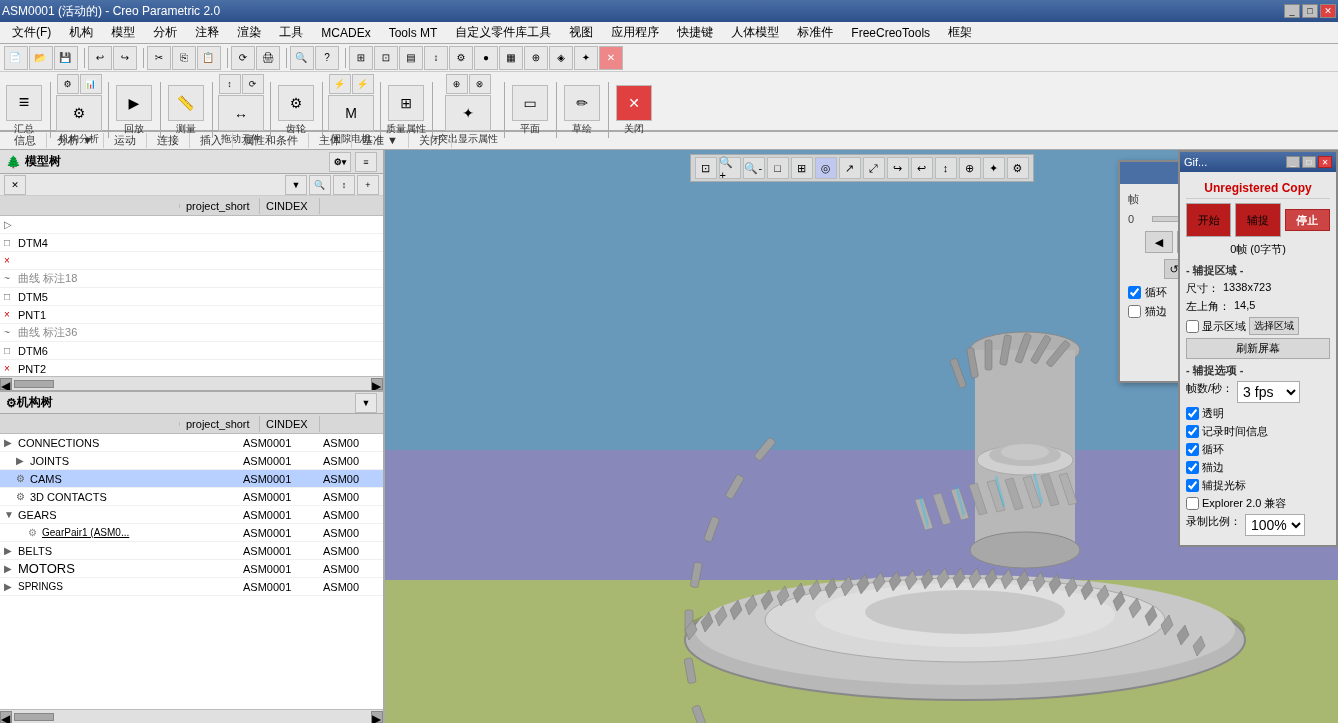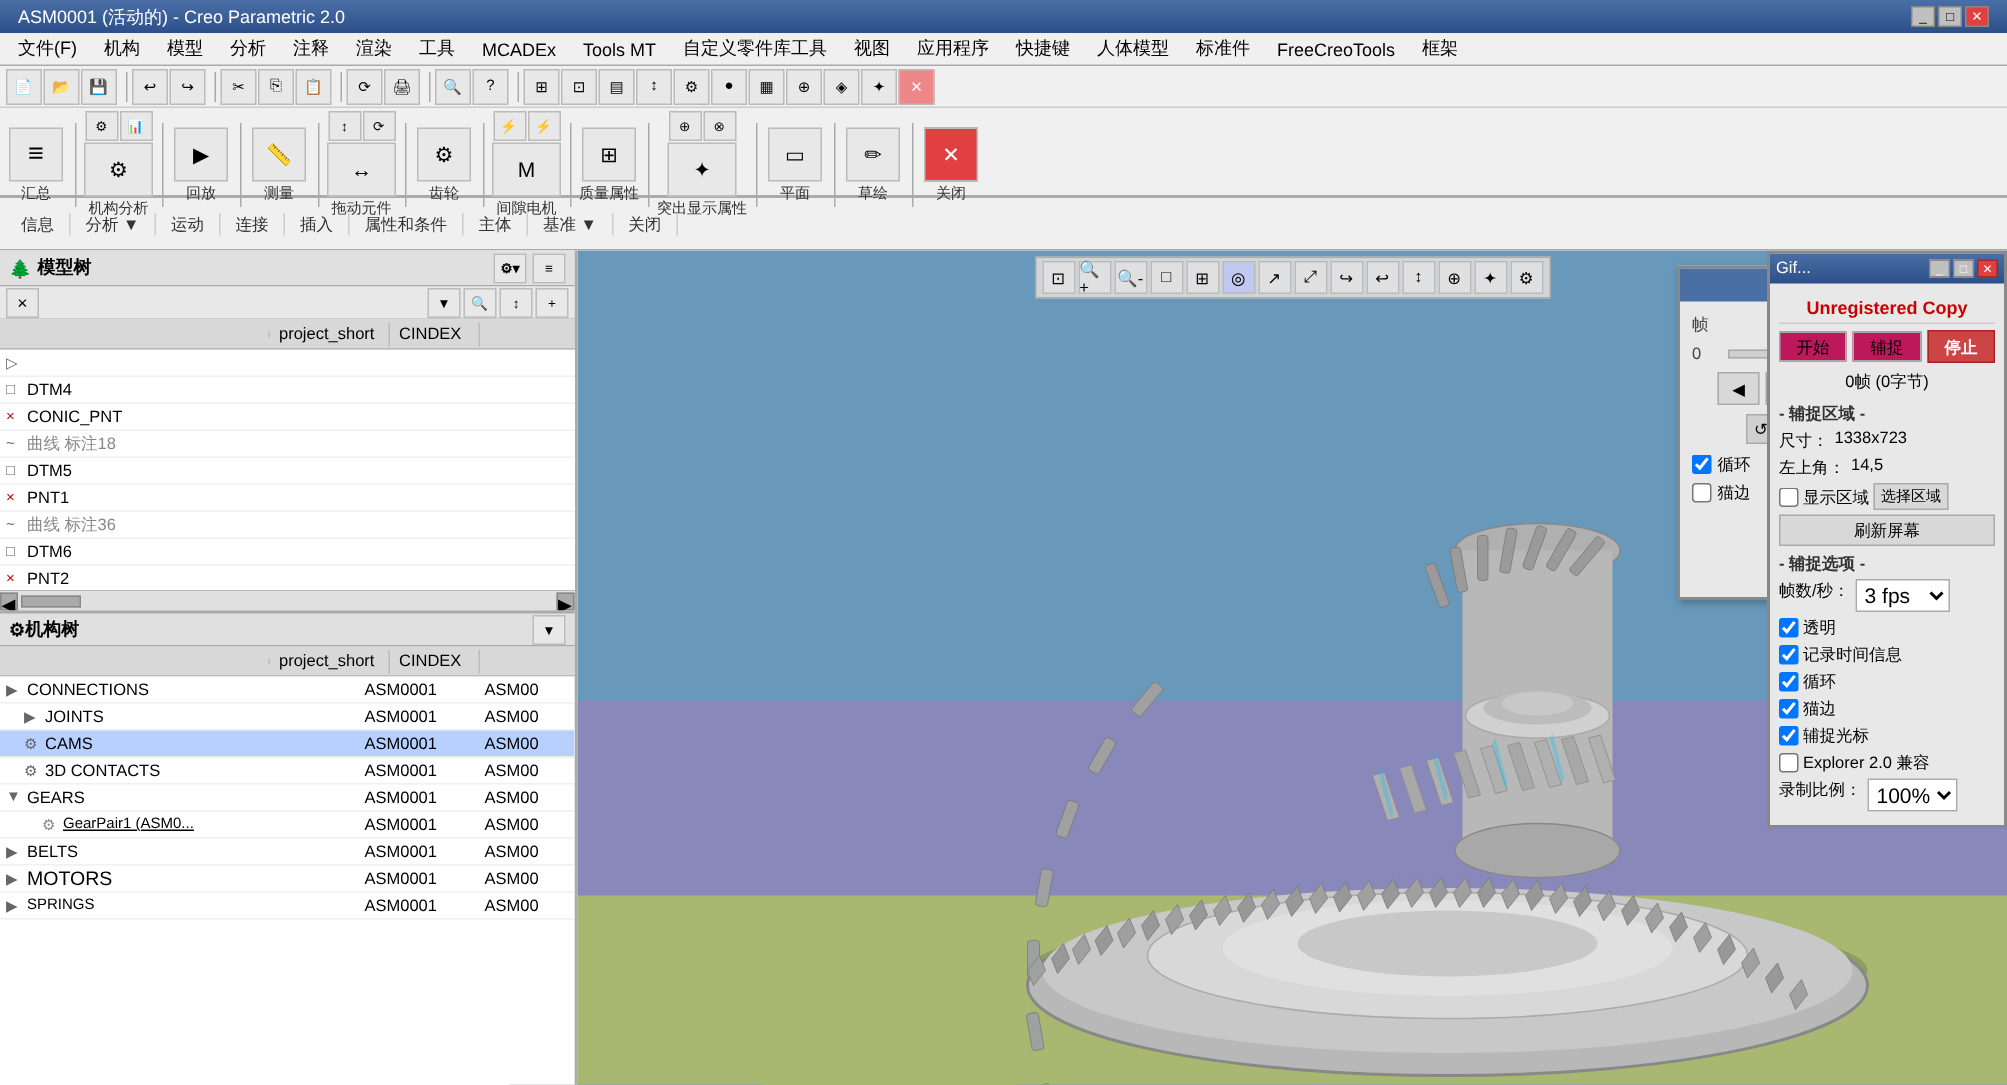--- a/index.html
+++ b/index.html
@@ -5,21 +5,21 @@
     * { margin: 0; padding: 0; box-sizing: border-box; }
     body { width: 1338px; height: 723px; overflow: hidden; font-family: 'SimSun', 'Microsoft YaHei', Arial, sans-serif; font-size: 12px; background: #c0c0c0; }
 
     
     #title-bar {
       height: 22px;
       background: linear-gradient(to bottom, #4a6fa5, #2c4f8a);
       display: flex;
       align-items: center;
       justify-content: space-between;
-      padding: 0 12px;
+      padding: 0 2px;
       color: white;
       font-size: 12px;
     }
     #title-bar .win-controls { display: flex; gap: 2px; }
     #title-bar .win-btn {
       width: 16px; height: 14px;
       background: #c0c0c0;
       border: 1px solid #888;
       font-size: 9px;
       display: flex; align-items: center; justify-content: center;
@@ -99,21 +99,21 @@
       background: #e8e8e8;
       border: 1px solid #bbb;
       display: flex; align-items: center; justify-content: center;
       cursor: pointer;
       font-size: 9px;
     }
     .toolbar-sep-v { width: 2px; height: 56px; border-right: 1px solid #aaa; margin: 0 3px; }
 
     
     #toolbar-labels {
-      height: 35px;
+      height: 18px;
       background: #f0f0f0;
       border-bottom: 1px solid #aaa;
       display: flex;
       align-items: center;
       padding: 0 4px;
       gap: 0;
     }
     .tb-section-label {
       font-size: 11px;
       padding: 0 10px;
@@ -391,22 +391,22 @@
       font-size: 11px;
     }
     .gif-row {
       display: flex;
       align-items: center;
       gap: 4px;
       margin-bottom: 5px;
     }
     .gif-btn {
       flex: 1;
-      height: 20px;
-      background: #be185d;
+      height: 34px;
+      background: #b91c1c;
       border: 1px solid #aaa;
       display: flex; align-items: center; justify-content: center;
       cursor: pointer;
       font-size: 11px;
     }
     .gif-stop-btn {
       flex: 1;
       height: 22px;
       background: #cc4444;
       border: 1px solid #aa2222;
@@ -690,21 +690,20 @@
     <div id="model-tree-content" style="max-height: 160px;">
       <div class="tree-item">
         <span class="tree-icon">▷</span>
       </div>
       <div class="tree-item">
         <span class="tree-icon">□</span>
         <span class="tree-name">DTM4</span>
       </div>
       <div class="tree-item">
         <span class="tree-icon" style="color:#c00;">×</span>
-        <span class="tree-name">CONIC_PNT</span>
       </div>
       <div class="tree-item" style="color:#888;">
         <span class="tree-icon">~</span>
         <span class="tree-name">曲线 标注18</span>
       </div>
       <div class="tree-item">
         <span class="tree-icon">□</span>
         <span class="tree-name">DTM5</span>
       </div>
       <div class="tree-item">

